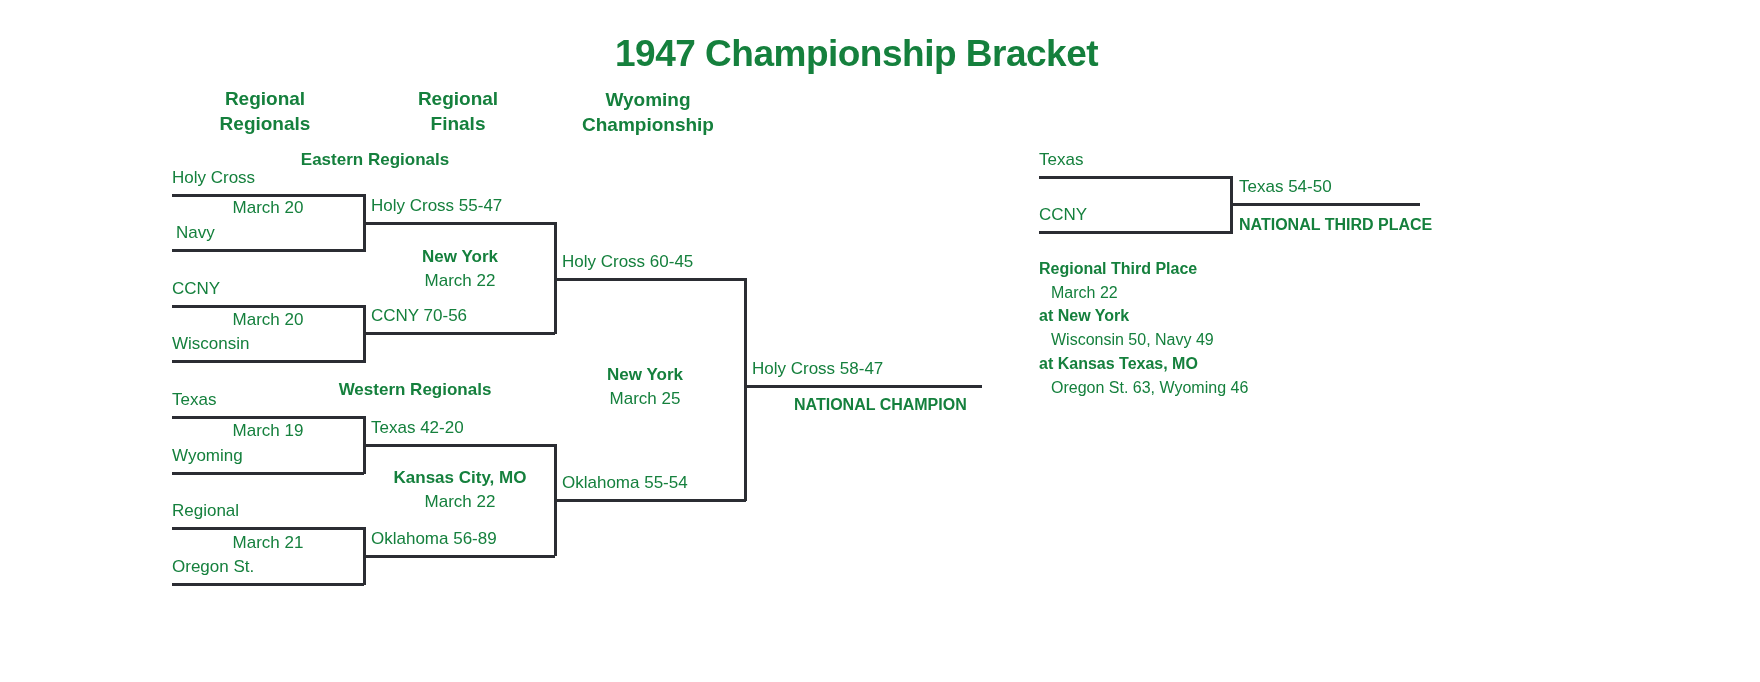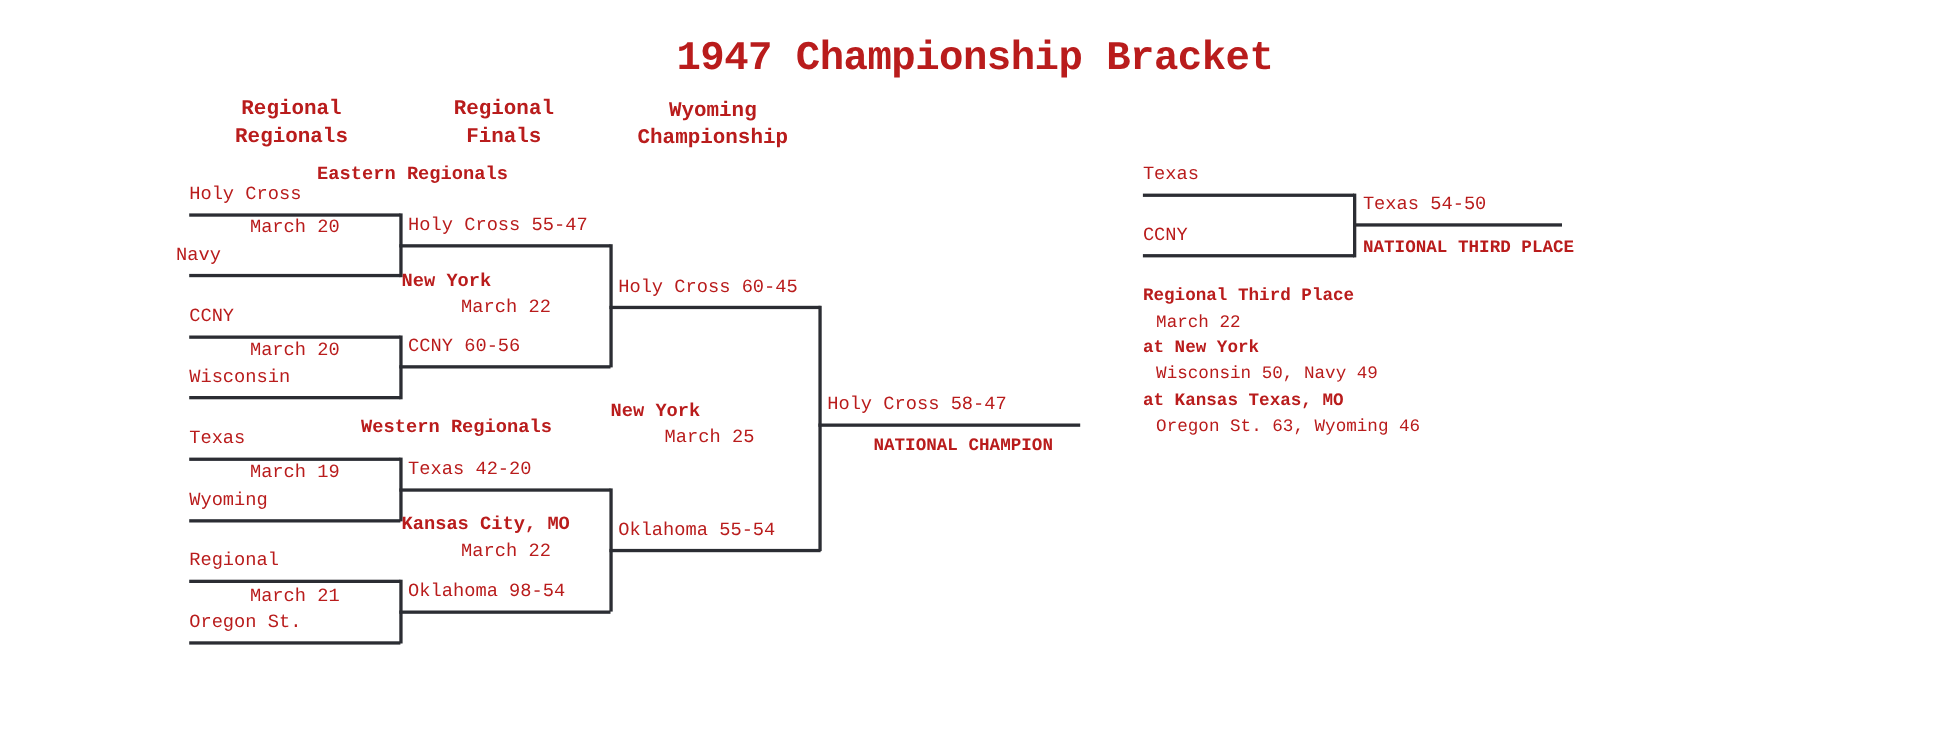--- a/index.html
+++ b/index.html
@@ -6,22 +6,22 @@
   html, body {
     margin: 0;
     padding: 0;
     background: #ffffff;
   }
   #bracket-page {
     position: relative;
     width: 1760px;
     height: 682px;
     background: #ffffff;
-    font-family: Liberation Mono, monospace;
-    color: #b91c1c;
+    font-family: Liberation Sans, sans-serif;
+    color: #15803d;
     overflow: hidden;
   }
 
   
   .title {
     position: absolute;
     font-size: 37px;
     font-weight: bold;
     letter-spacing: -0.5px;
     white-space: nowrap;
@@ -51,21 +51,21 @@
     position: absolute;
     font-size: 17px;
     font-weight: normal;
     white-space: nowrap;
   }
   .site {
     position: absolute;
     font-size: 17px;
     font-weight: bold;
     white-space: nowrap;
-    text-align: left;
+    text-align: center;
   }
   .gdate {
     position: absolute;
     font-size: 17px;
     font-weight: normal;
     white-space: nowrap;
     text-align: center;
   }
   .award {
     position: absolute;
@@ -119,35 +119,35 @@
     <div>Wyoming</div>
     <div>Championship</div>
   </div>
 
   <div class="region-head" style="left:280px; top:150px; width:190px;">Eastern Regionals</div>
   <div class="region-head" style="left:320px; top:380px; width:190px;text-align:center;">Western Regionals</div>
 
   <div class="team" style="left:172px; top:168px;">Holy Cross</div>
   <div class="hline" style="left:172px; top:194px; width:192px;"></div>
   <div class="gdate" style="left:172px; top:198px; width:192px;">March 20</div>
-  <div class="team" style="left:160px; top:223px;">Navy</div>
+  <div class="team" style="left:176px; top:223px;">Navy</div>
   <div class="hline" style="left:172px; top:249px; width:192px;"></div>
   <div class="vline" style="left:363px; top:194px; height:58px;"></div>
 
   <div class="result" style="left:371px; top:196px;">Holy Cross 55-47</div>
   <div class="hline" style="left:363px; top:222px; width:192px;"></div>
 
   <div class="team" style="left:172px; top:279px;">CCNY</div>
   <div class="hline" style="left:172px; top:305px; width:192px;"></div>
   <div class="gdate" style="left:172px; top:310px; width:192px;">March 20</div>
   <div class="team" style="left:172px; top:334px;">Wisconsin</div>
   <div class="hline" style="left:172px; top:360px; width:192px;"></div>
   <div class="vline" style="left:363px; top:305px; height:58px;"></div>
 
-  <div class="result" style="left:371px; top:306px;">CCNY 60-56</div>
+  <div class="result" style="left:371px; top:306px;">CCNY 70-56</div>
   <div class="hline" style="left:363px; top:332px; width:192px;"></div>
 
   <div class="site" style="left:365px; top:247px; width:190px;">New York</div>
   <div class="gdate" style="left:365px; top:271px; width:190px;">March 22</div>
 
   <div class="vline" style="left:554px; top:222px; height:112px;"></div>
   <div class="result" style="left:562px; top:252px;">Holy Cross 60-45</div>
   <div class="hline" style="left:554px; top:278px; width:192px;"></div>
 
   <div class="team" style="left:172px; top:390px;">Texas</div>
@@ -160,21 +160,21 @@
   <div class="result" style="left:371px; top:418px;">Texas 42-20</div>
   <div class="hline" style="left:363px; top:444px; width:192px;"></div>
 
   <div class="team" style="left:172px; top:501px;">Regional</div>
   <div class="hline" style="left:172px; top:527px; width:192px;"></div>
   <div class="gdate" style="left:172px; top:533px; width:192px;">March 21</div>
   <div class="team" style="left:172px; top:557px;">Oregon St.</div>
   <div class="hline" style="left:172px; top:583px; width:192px;"></div>
   <div class="vline" style="left:363px; top:527px; height:58px;"></div>
 
-  <div class="result" style="left:371px; top:529px;">Oklahoma 98-54</div>
+  <div class="result" style="left:371px; top:529px;">Oklahoma 56-89</div>
   <div class="hline" style="left:363px; top:555px; width:192px;"></div>
 
   <div class="site" style="left:365px; top:468px; width:190px;">Kansas City, MO</div>
   <div class="gdate" style="left:365px; top:492px; width:190px;">March 22</div>
 
   <div class="vline" style="left:554px; top:444px; height:112px;"></div>
   <div class="result" style="left:562px; top:473px;">Oklahoma 55-54</div>
   <div class="hline" style="left:554px; top:499px; width:192px;"></div>
 
   <div class="site" style="left:555px; top:365px; width:180px;">New York</div>

